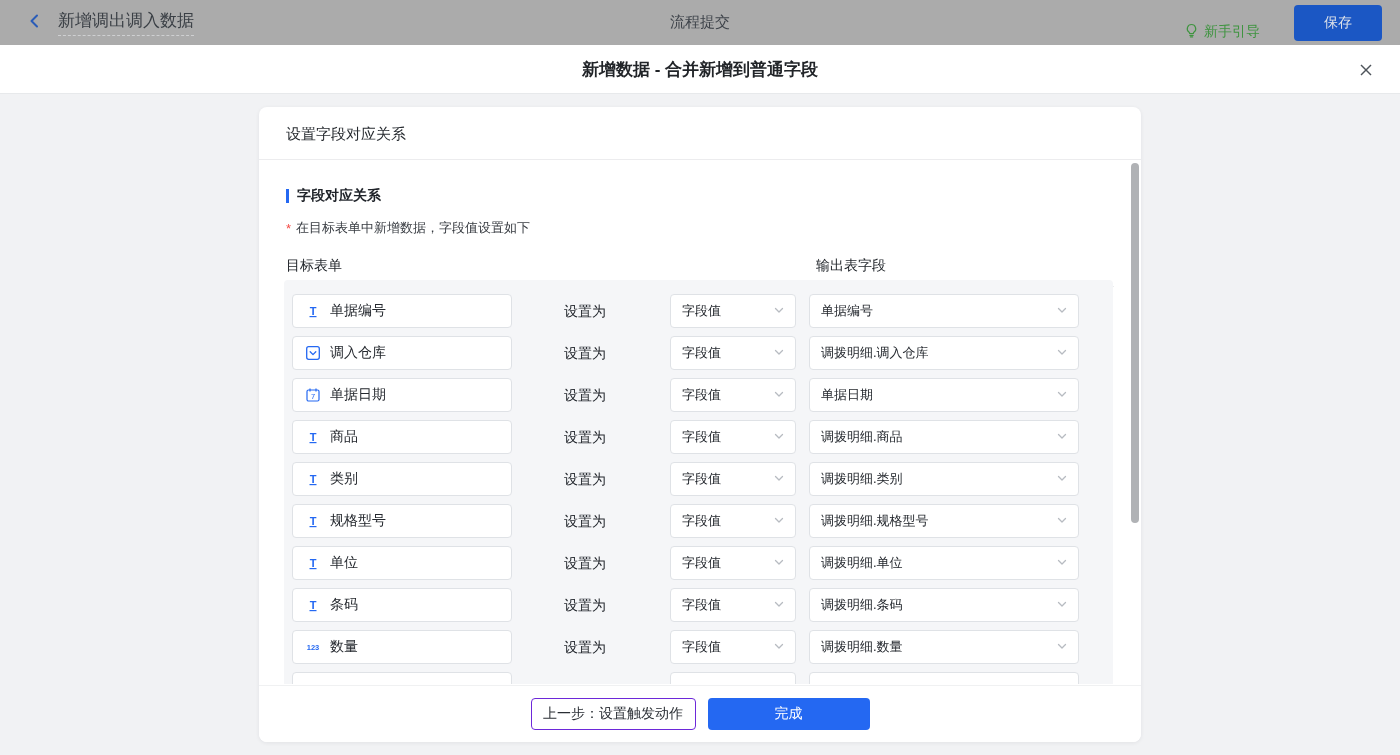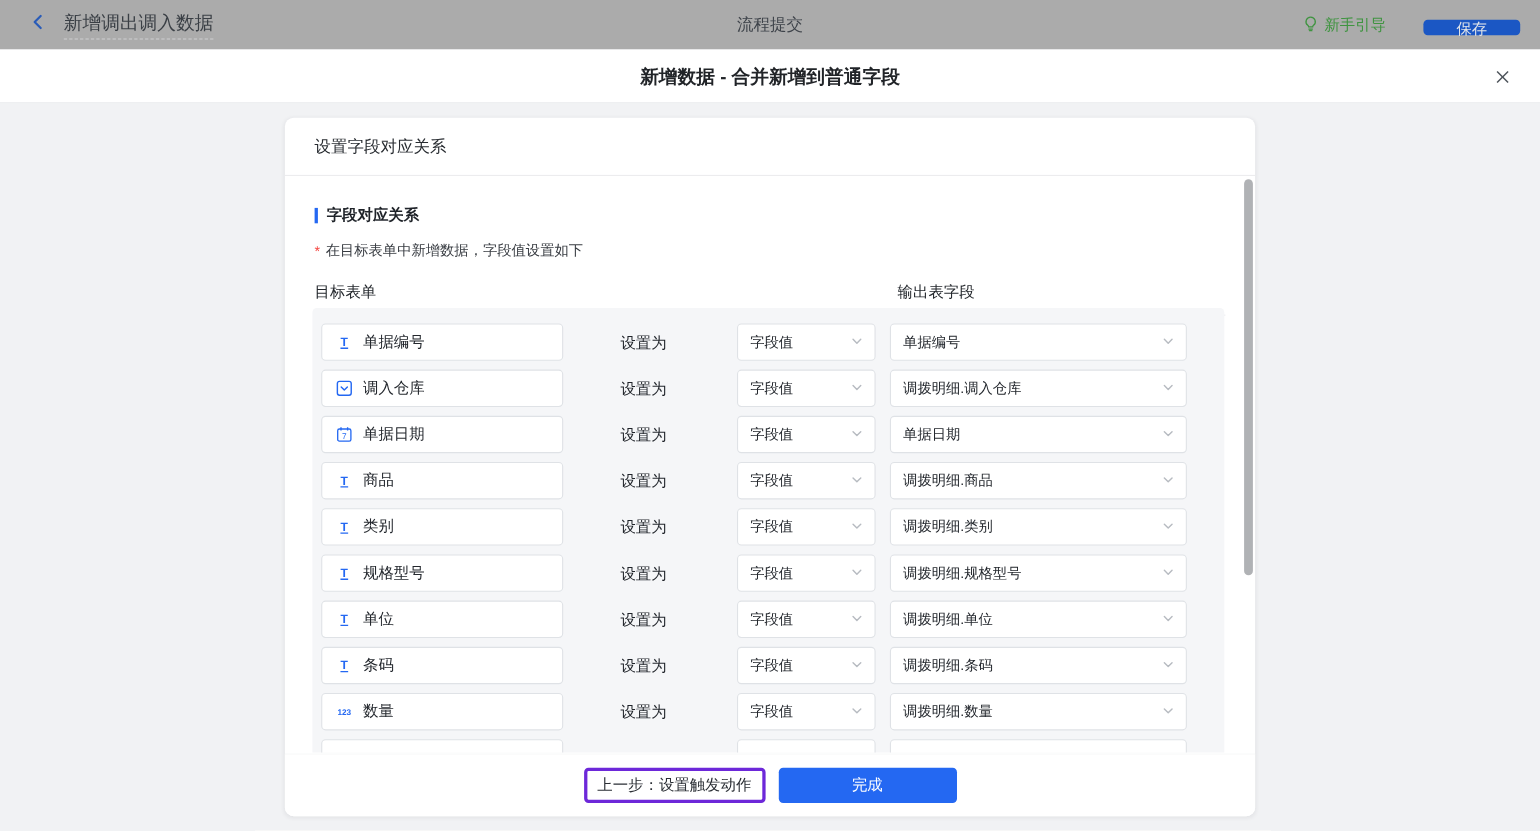--- a/index.html
+++ b/index.html
@@ -9,21 +9,21 @@
 
   
   .topbar { position:absolute; top:0; left:0; right:0; height:45px; background:#ababab;
             display:flex; align-items:center; justify-content:space-between; padding:0 18px 0 26px; }
   .tb-left { display:flex; align-items:center; gap:14px; }
   .tb-back { display:flex; align-items:center; cursor:pointer; }
   .tb-title { font-size:17px; color:#3a3f45; padding-bottom:3px; border-bottom:1px dashed #cfd0d2; }
   .tb-center { position:absolute; left:0; right:0; text-align:center; font-size:15px; color:#3e434a; pointer-events:none; }
   .tb-right { display:flex; align-items:flex-end; gap:34px; position:relative; }
   .tb-guide { display:flex; align-items:center; gap:5px; font-size:14px; color:#3f9440; cursor:pointer; }
-  .tb-save { width:88px; height:14px; background:#1b57c4; color:#dfe3e9; font-size:14px;
+  .tb-save { width:88px; height:36px; background:#1b57c4; color:#dfe3e9; font-size:14px;
              border:none; border-radius:4px; cursor:pointer; font-family:inherit; }
 
   
   .dlg-header { position:absolute; top:45px; left:0; right:0; height:49px; background:#ffffff;
                 border-bottom:1px solid #e7e9eb; display:flex; align-items:center; justify-content:center; }
   .dlg-title { font-size:17px; font-weight:700; color:#212428; }
   .dlg-close { position:absolute; right:25px; top:16px; width:18px; height:18px; display:flex;
                align-items:center; justify-content:center; cursor:pointer; }
 
   
@@ -59,21 +59,21 @@
   .output-select { left:525px; width:270px; }
   .sel-text { white-space:nowrap; overflow:hidden; }
 
   .scrollbar-thumb { position:absolute; right:2px; top:3px; width:8px; height:360px;
                      background:#b0b2b5; border-radius:4px; cursor:pointer; }
 
   .card-footer { position:absolute; left:0; right:0; bottom:0; height:57px; background:#fff;
                  border-top:1px solid #f0f1f2; border-radius:0 0 8px 8px;
                  display:flex; align-items:center; justify-content:center; gap:12px; }
   .btn { height:32px; border-radius:4px; font-size:14px; font-family:inherit; cursor:pointer; }
-  .btn-plain { background:#fff; border:3px solid #6d28d9; color:#2a2e34; }
+  .btn-plain { background:#fff; border:1px solid #6d28d9; color:#2a2e34; }
   .btn-primary { background:#2468f2; border:none; color:#ffffff; }
   .btn-prev { width:165px; }
   .btn-finish { width:162px; }
   .btn-other { width:163px; }
 </style>
 </head>
 <body>
 
 <div class="screen">
 

